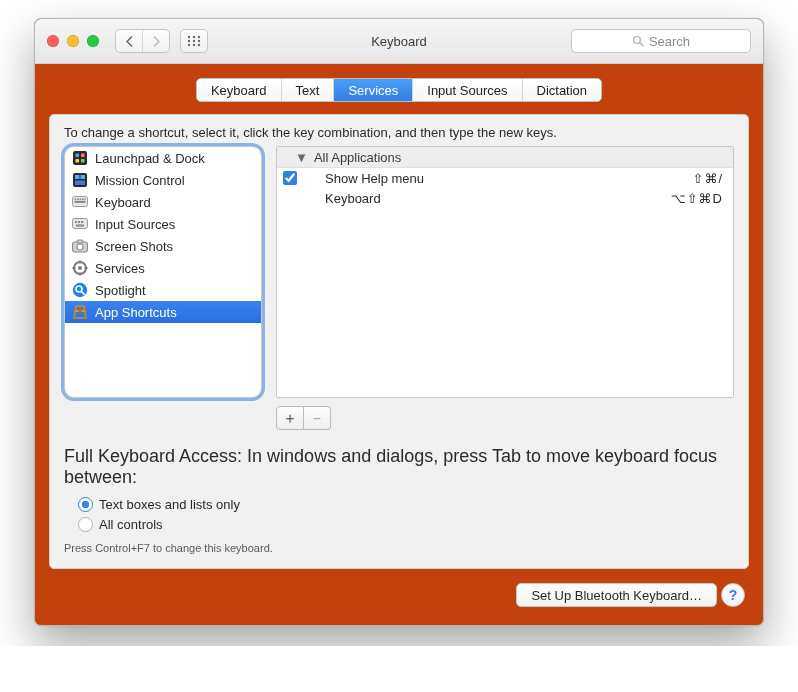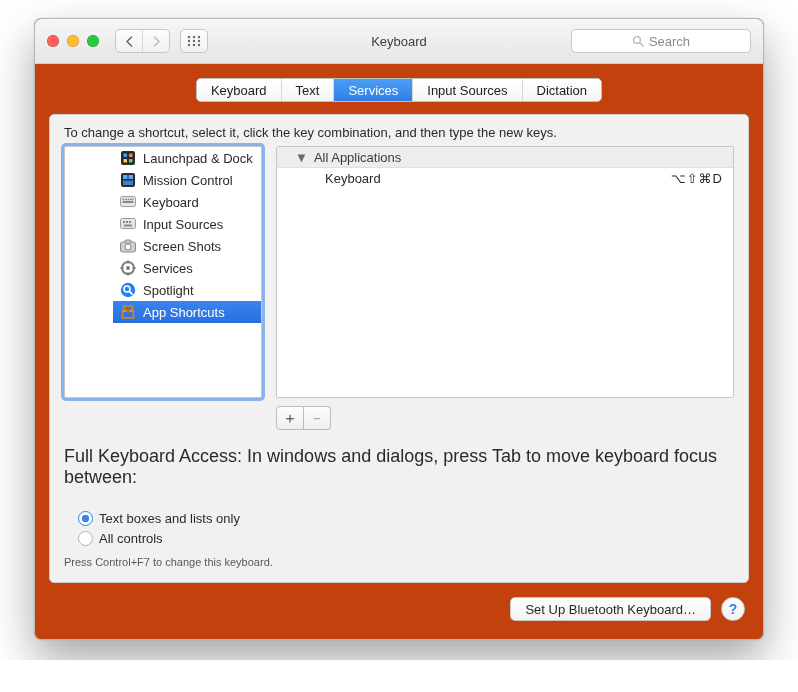--- a/index.html
+++ b/index.html
@@ -141,25 +141,24 @@
   .columns {
     display:flex;
     gap: 14px;
     align-items:flex-start;
   }
   .leftbox {
     width: 198px;
     height: 252px;
     background:#fff;
     border:1px solid #c7c7c7;
-    border-radius:2px;
+    border-radius:10px;
     box-shadow: 0 0 0 3px rgba(56,128,225,0.55);
     overflow:hidden;
     box-sizing:border-box;
-    padding-left:48px;
   }
   .leftbox .row {
     display:flex;
     align-items:center;
     gap:7px;
     height:22px;
     padding: 0 7px;
     font-size:13px;
   }
   .leftbox .row.selected {
@@ -237,21 +236,21 @@
   }
   .addremove .sq:first-child { border-top-left-radius:4px; border-bottom-left-radius:4px; }
   .addremove .sq:last-child  { border-left:none; border-top-right-radius:4px; border-bottom-right-radius:4px; color:#9a9a9a; }
 
   .fka {
     font-size:18px;
     color:#2a2a2a;
     margin-top:16px;
   }
   .radios {
-    margin-top:20px;
+    margin-top:6px;
     margin-left:14px;
   }
   .radiorow {
     display:flex; align-items:center; gap:6px;
     height:20px;
     font-size:13px;
   }
   .radiorow input[type=radio]{
     appearance:none;
     width:15px; height:15px;
@@ -268,21 +267,21 @@
   .hint {
     font-size:11px;
     color:#5a5a5a;
     margin-top:8px;
   }
 
   .footer {
     display:flex;
     justify-content:flex-end;
     align-items:center;
-    gap:10px;
+    gap:4px;
     padding: 0 18px 18px 18px;
   }
   .btn {
     height:22px;
     border:1px solid #c7c7c7;
     border-radius:5px;
     background: linear-gradient(to bottom,#fefefe,#f2f2f2);
     padding: 0 14px;
     font-size:13px;
     display:flex; align-items:center;
@@ -466,20 +465,26 @@
         </div>
 
       <div class="rightwrap">
         <div class="rightbox">
           <div class="grouphdr">
             <span class="disclose">▼</span>
             <span>All Applications</span>
           </div>
           <div id="shortcuts">
               <div class="shortcutrow">
+                <input type="checkbox" class="cb" checked="" style="">
+                <span class="indent"></span>
+                <span class="lbl">Show Help menu</span>
+                <span class="keys">⇧⌘/</span>
+              </div>
+              <div class="shortcutrow">
                 <span class="cbspacer"></span>
                 <span class="indent"></span>
                 <span class="lbl">Keyboard</span>
                 <span class="keys">⌥⇧⌘D</span>
               </div>
             </div>
         </div>
         <div class="addremove">
           <div class="sq">＋</div>
           <div class="sq">－</div>

